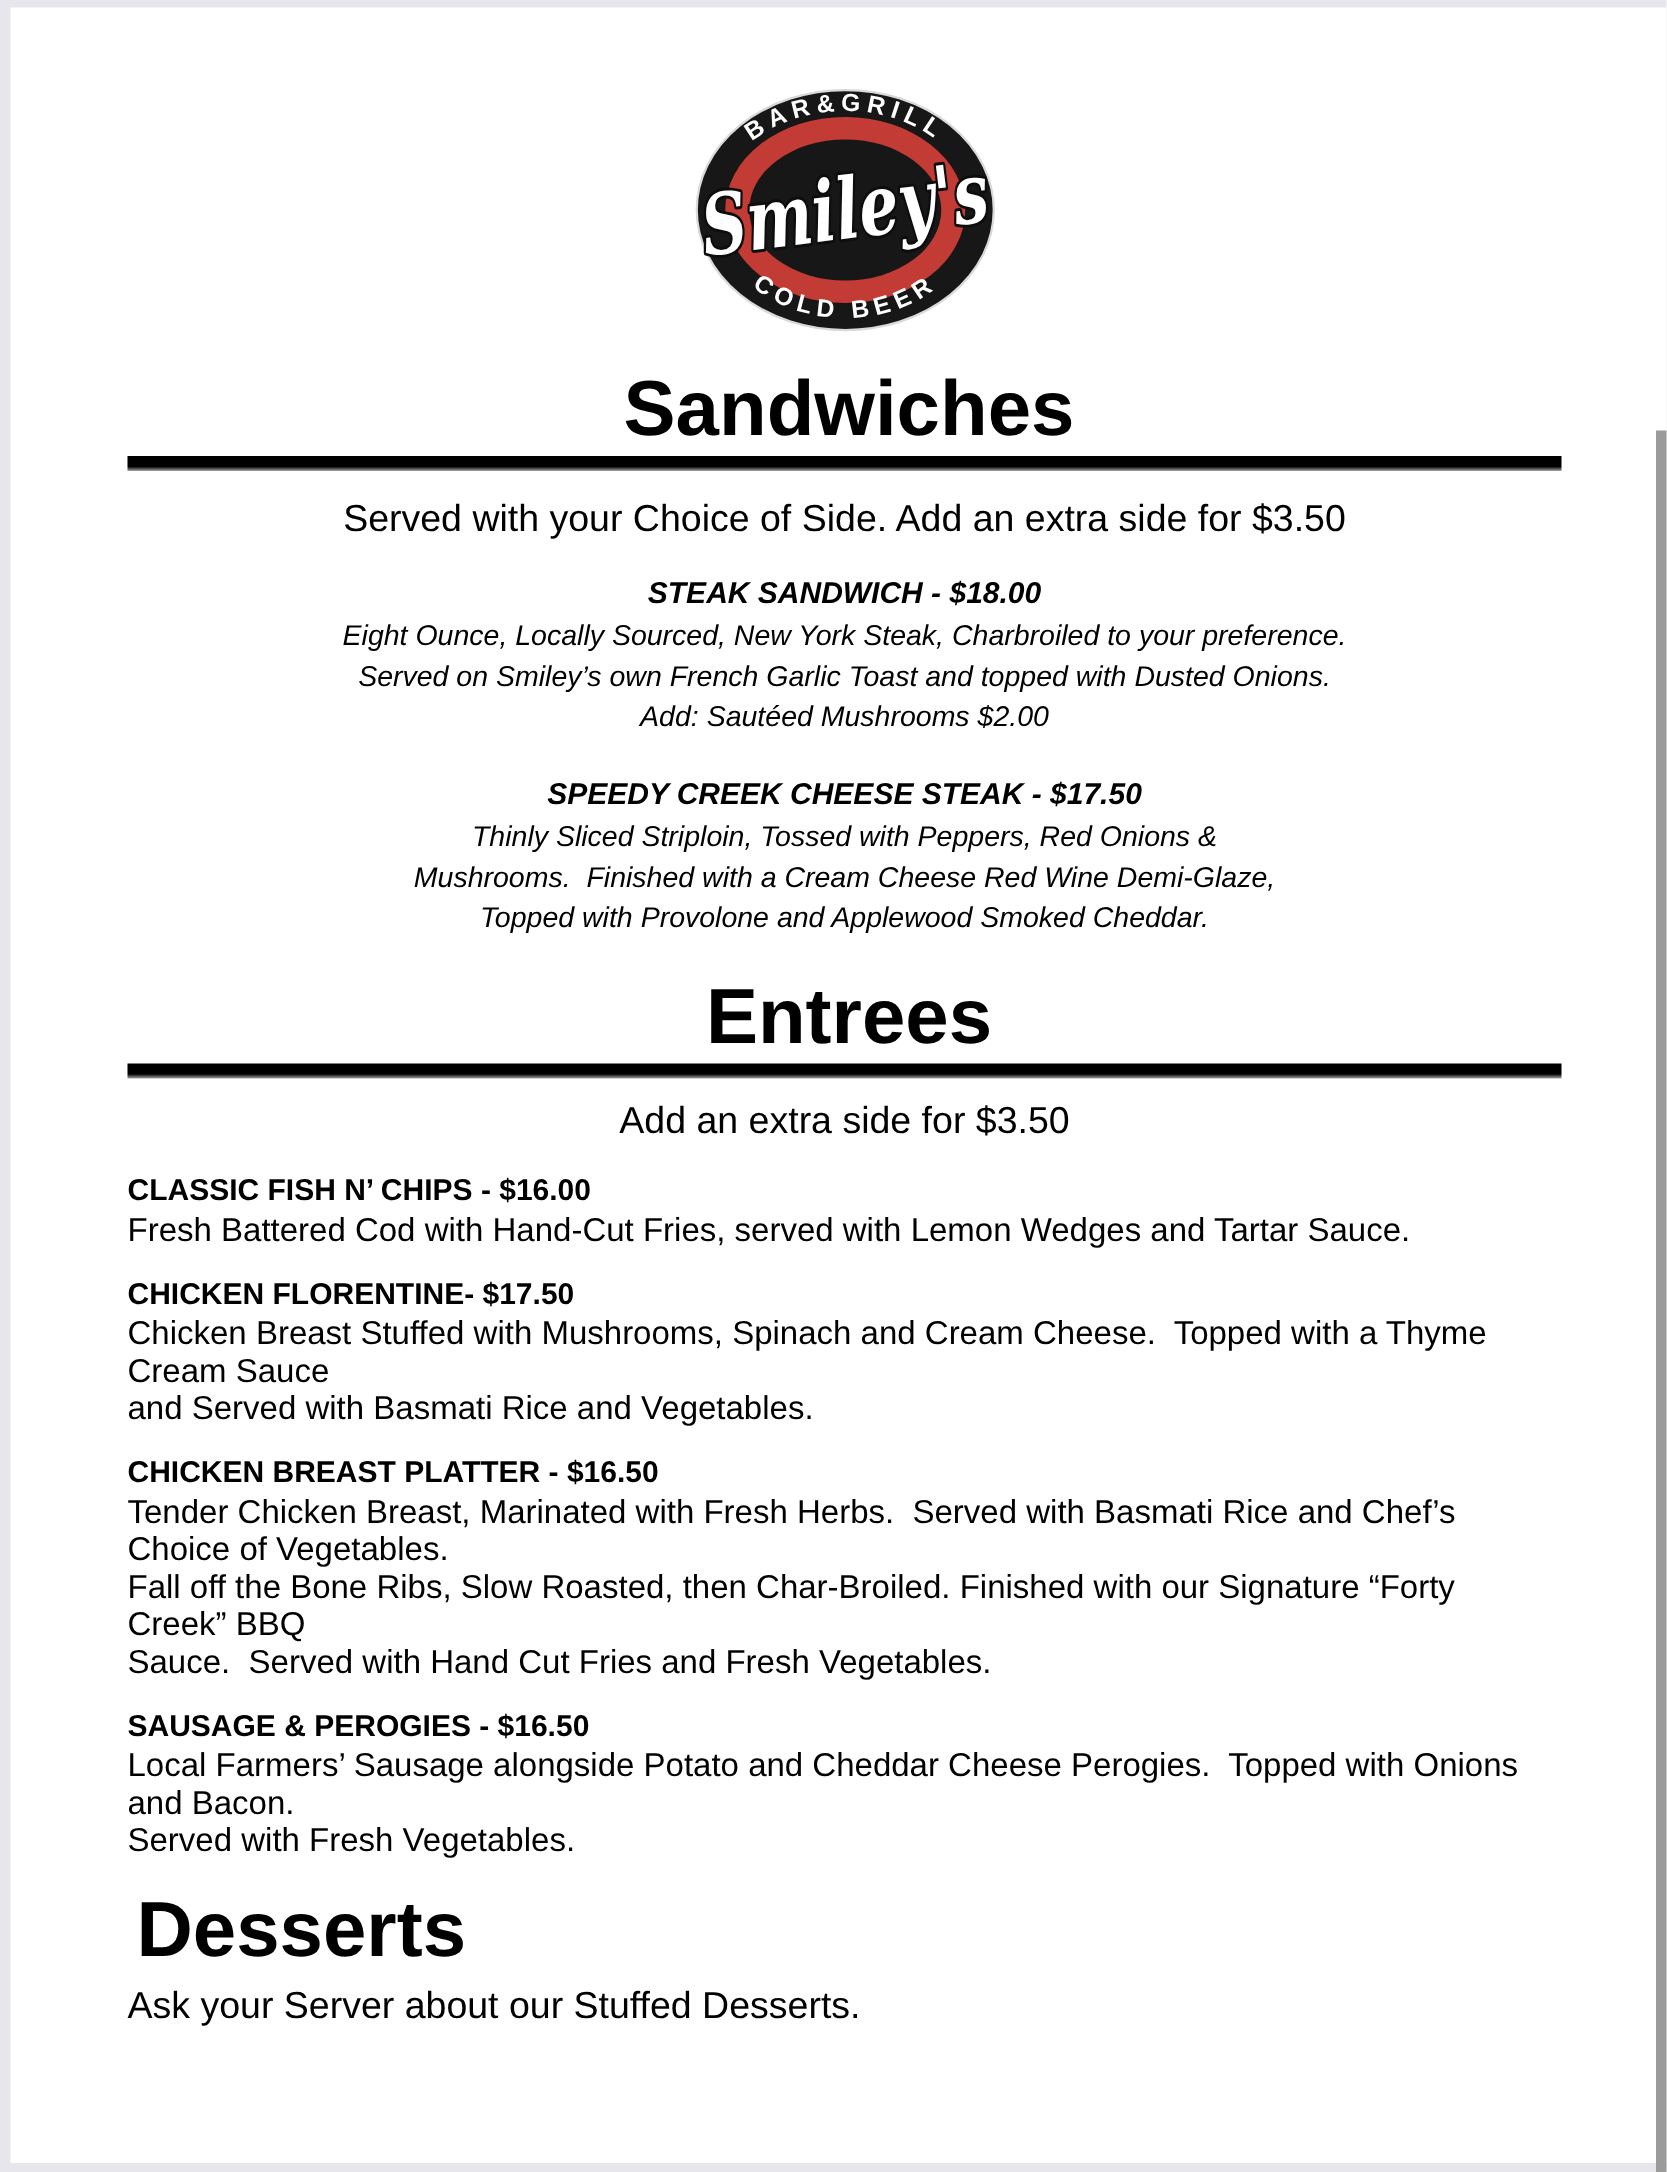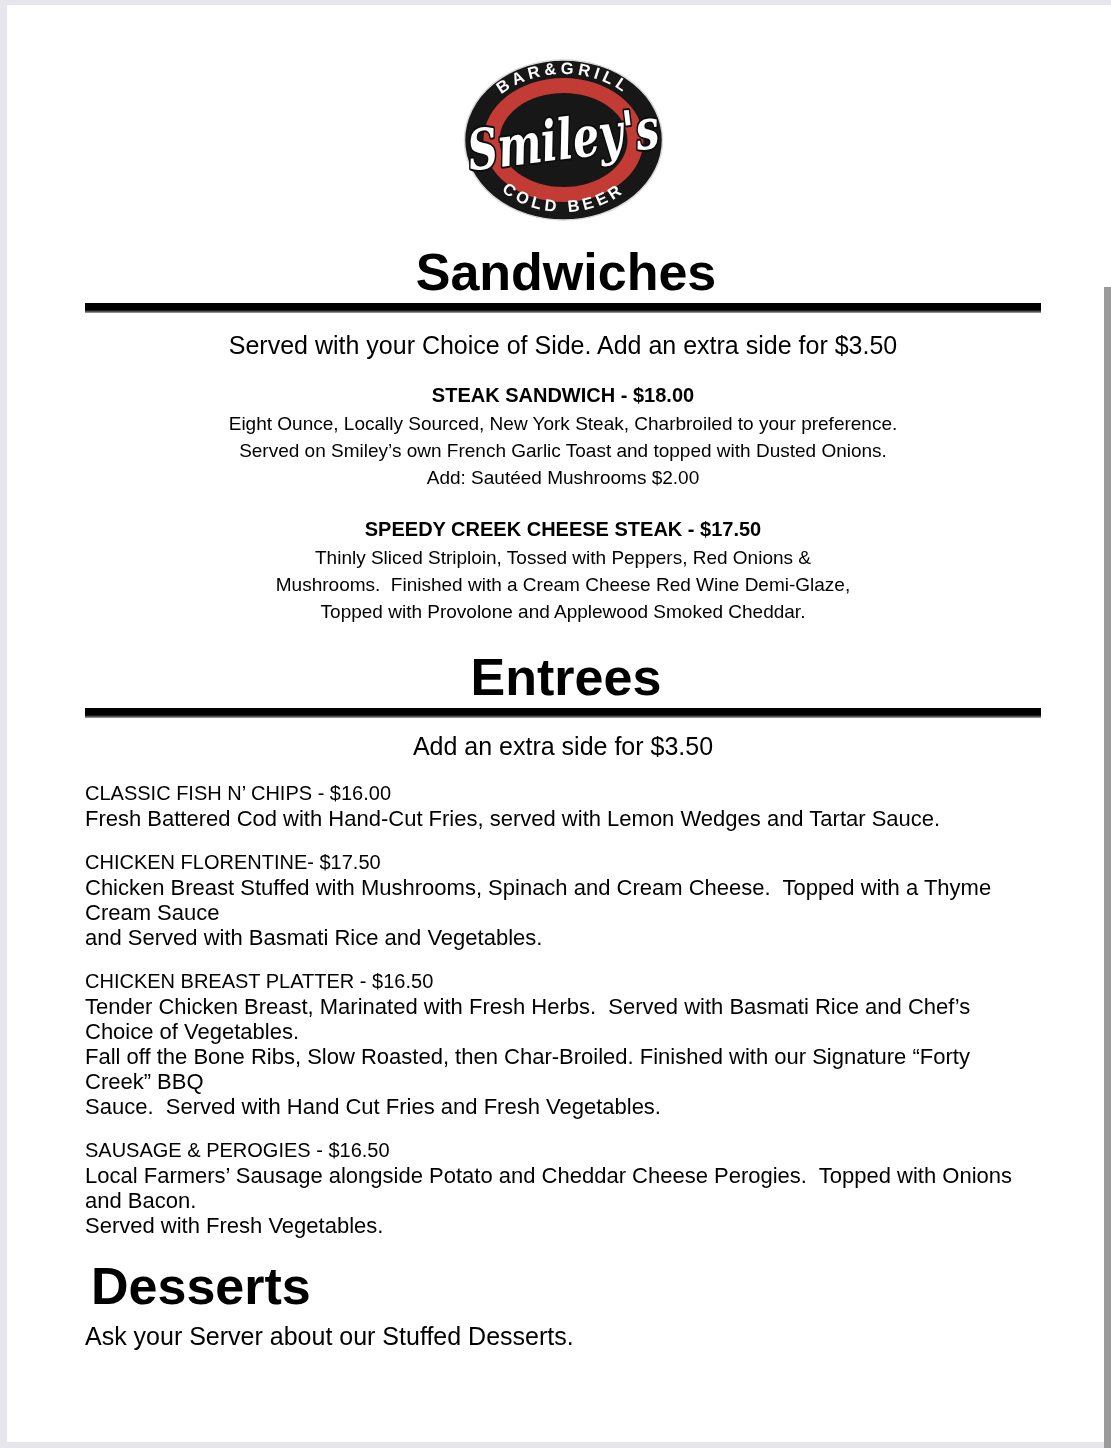--- a/index.html
+++ b/index.html
@@ -24,30 +24,30 @@
   .rule{
     height:10px;margin-top:3px;
     background:linear-gradient(180deg,#000 0%,#000 70%,rgba(0,0,0,0.35) 100%);
   }
   .note{
     margin-top:20px;font-size:25px;line-height:24px;text-align:center;
     white-space:pre-wrap;
   }
   .note.left{text-align:left;margin-top:10px;}
   .note.tight{margin-top:16px;}
-  .item.center{text-align:center;}
+  .item.center{text-align:center;font-style:italic;}
   .item.center h3{
     margin:26px 0 0 0;font-size:20px;line-height:24px;font-weight:bold;
   }
   .item.center .desc{
     margin-top:3px;font-size:19px;line-height:27px;white-space:pre-wrap;
   }
   .entrees-list{text-align:left;}
   .entrees-list h4{
-    margin:22px 0 0 0;font-size:20px;line-height:26px;font-weight:normal;
+    margin:22px 0 0 0;font-size:20px;line-height:26px;font-weight:bold;
   }
   .entrees-list .item + .item h4{margin-top:18px;}
   .entrees-list .desc{
     margin:0;font-size:22px;line-height:25px;white-space:pre-wrap;
   }
   .scrollbar-thumb{
     position:absolute;right:0;top:287px;bottom:0;width:7px;
     background:#9b9b9b;
   }
   .arc-text{

